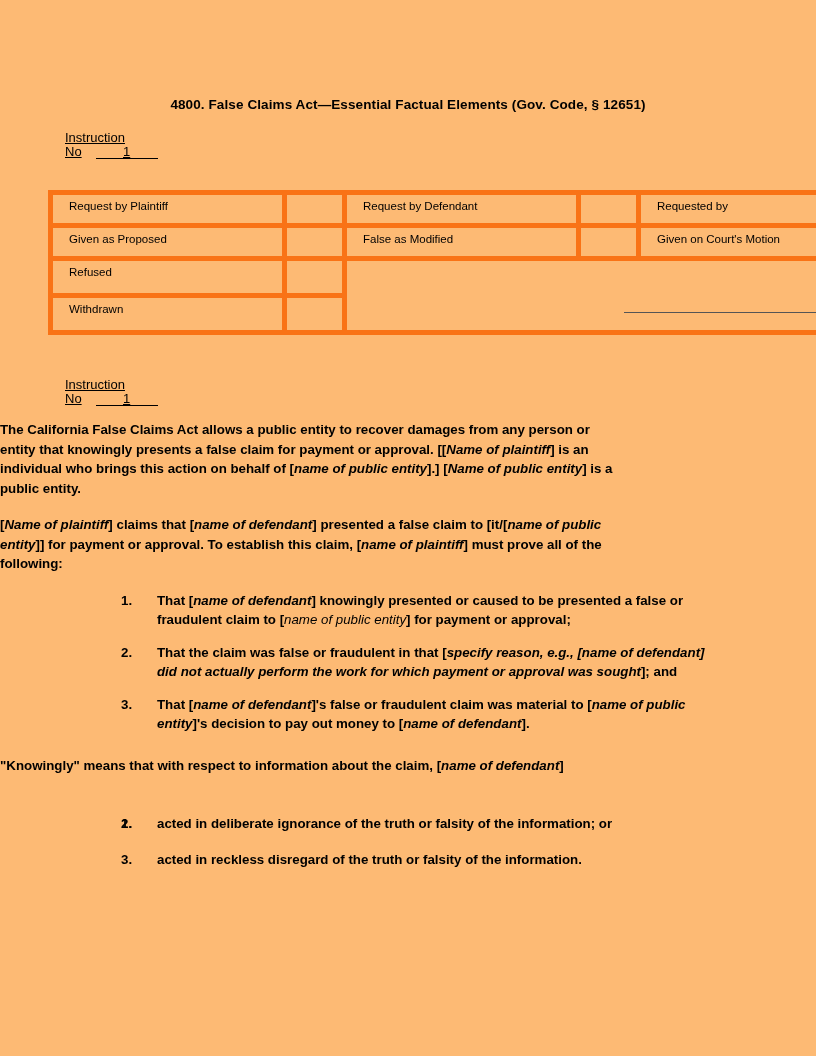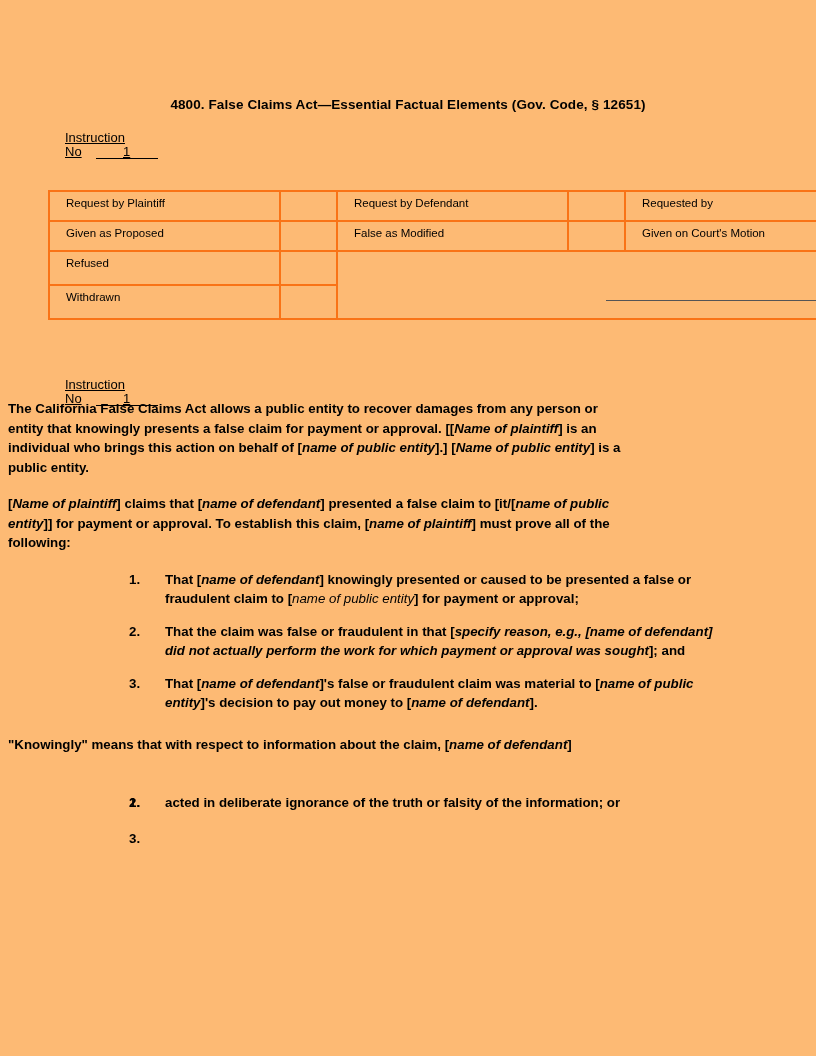--- a/index.html
+++ b/index.html
@@ -64,21 +64,21 @@
     position: absolute;
     left: 48px;
     top: 190px;
     width: 720px;
     border-collapse: collapse;
     table-layout: fixed;
     font-size: 11.5px;
     font-weight: normal;
   }
   .disposition-table td {
-    border: 2px solid #f97316;
+    border: 5px solid #f97316;
     padding: 5px 6px 5px 16px;
     vertical-align: top;
     height: 18px;
   }
   .dt-label { width: 207px; }
   .dt-check { width: 33px; }
   .dt-label-2 { width: 207px; }
   .dt-check-2 { width: 33px; }
   .dt-label-3 { width: 207px; }
   .dt-check-3 { width: 33px; }
@@ -103,23 +103,22 @@
     text-align: right;
     font-size: 10px;
     line-height: 13px;
     padding-top: 1px;
   }
 
   
   .body-content {
     position: absolute;
     left: 0;
-    top: 399px;
+    top: 420px;
     width: 792px;
-    padding-left: 8px;
   }
   p.body-para {
     margin: 0 0 14px 0;
     font-size: 13.3px;
     line-height: 19.5px;
     font-weight: bold;
     color: #000;
   }
   .para-indent-first {
     margin-left: 96px;
@@ -254,18 +253,18 @@
     <div class="spacer-md"></div>
 
     <ol class="num-list list-tight">
       <li>
         <span class="num">1.</span>
       </li>
       <li>
         <span class="num">2.</span><span>acted in deliberate ignorance of the truth or falsity of the information; or</span>
       </li>
       <li>
-        <span class="num">3.</span>
+        <span class="num">3.</span><span>acted in reckless disregard of the truth or falsity of the information.</span>
       </li>
     </ol>
 
   </div>
 </div>
 
 </body></html>

